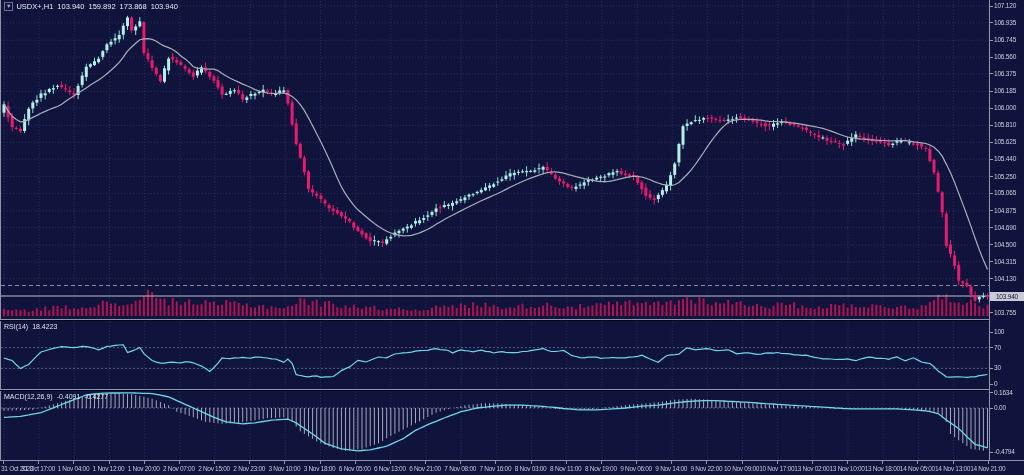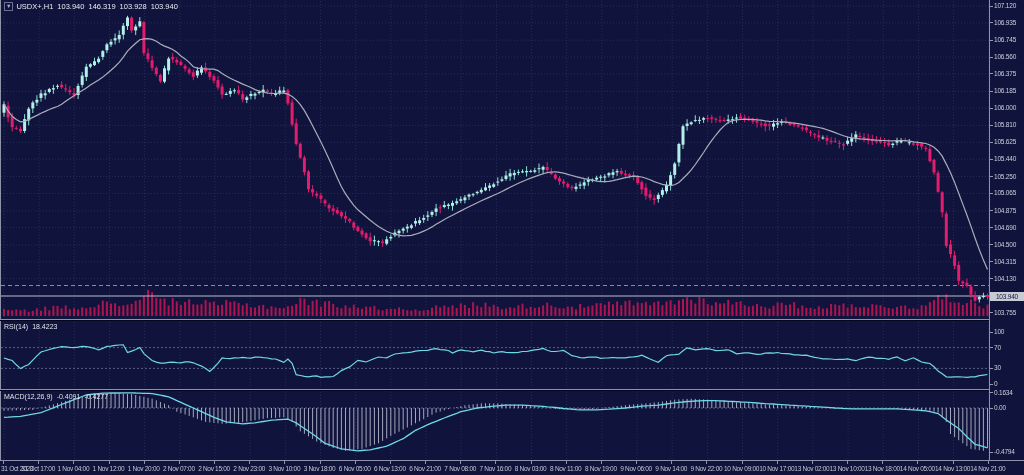--- a/index.html
+++ b/index.html
@@ -798,21 +798,21 @@
         <rect x="972.6" y="295.1" width="3" height="5.5" fill="#e31c6e"></rect>
         <line x1="978.3" y1="295.7" x2="978.3" y2="302.5" stroke="#8adfd6" stroke-width="1"></line>
         <rect x="976.8" y="297.0" width="3" height="2.4" fill="#b5efe9"></rect>
         <line x1="982.4" y1="292.7" x2="982.4" y2="298.5" stroke="#8adfd6" stroke-width="1"></line>
         <rect x="980.9" y="295.9" width="3" height="1.2" fill="#b5efe9"></rect>
         <line x1="986.5" y1="293.5" x2="986.5" y2="299.7" stroke="#e31c6e" stroke-width="1"></line>
         <rect x="985.0" y="296.0" width="3" height="1.0" fill="#e31c6e"></rect>
         <polyline points="3.0,104.3 7.1,110.8 11.2,116.3 15.3,119.4 19.5,121.8 23.6,121.3 27.7,119.5 31.8,117.4 35.9,115.4 40.0,113.2 44.2,111.4 48.3,109.5 52.4,107.9 56.5,106.5 60.6,104.2 64.7,101.3 68.8,98.5 73.0,95.7 77.1,93.1 81.2,90.6 85.3,87.9 89.4,85.1 93.5,82.6 97.6,80.0 101.8,77.1 105.9,73.7 110.0,70.3 114.1,66.5 118.2,62.3 122.3,57.2 126.5,51.2 130.6,47.0 134.7,43.2 138.8,39.7 142.9,38.9 147.0,38.7 151.1,39.4 155.3,41.2 159.4,44.0 163.5,46.1 167.6,47.6 171.7,49.5 175.8,52.3 179.9,56.0 184.1,58.9 188.2,62.4 192.3,66.7 196.4,68.1 200.5,68.7 204.6,69.0 208.8,69.2 212.9,69.1 217.0,70.6 221.1,73.4 225.2,76.0 229.3,78.2 233.4,80.2 237.6,82.1 241.7,84.1 245.8,85.7 249.9,87.5 254.0,89.6 258.1,91.1 262.2,92.1 266.4,93.0 270.5,93.5 274.6,93.4 278.7,93.2 282.8,93.1 286.9,94.1 291.1,96.5 295.2,99.9 299.3,104.6 303.4,110.6 307.5,117.9 311.6,125.7 315.7,133.8 319.9,142.0 324.0,150.5 328.1,159.3 332.2,168.5 336.3,178.0 340.4,186.7 344.5,193.9 348.7,199.9 352.8,205.3 356.9,209.8 361.0,213.3 365.1,216.8 369.2,220.3 373.4,223.5 377.5,226.4 381.6,229.1 385.7,231.2 389.8,233.0 393.9,234.3 398.0,235.2 402.2,235.8 406.3,235.7 410.4,235.3 414.5,234.2 418.6,232.9 422.7,231.1 426.8,229.2 431.0,226.9 435.1,224.3 439.2,221.9 443.3,219.4 447.4,217.3 451.5,215.2 455.7,213.0 459.8,210.9 463.9,208.8 468.0,206.7 472.1,204.7 476.2,202.7 480.3,200.8 484.5,198.9 488.6,197.1 492.7,195.3 496.8,193.5 500.9,191.5 505.0,189.4 509.1,187.2 513.3,185.2 517.4,183.3 521.5,181.5 525.6,179.7 529.7,178.1 533.8,176.6 538.0,175.1 542.1,173.7 546.2,172.6 550.3,172.0 554.4,171.9 558.5,172.4 562.6,173.2 566.8,174.3 570.9,175.5 575.0,176.7 579.1,177.7 583.2,178.6 587.3,179.4 591.4,180.2 595.6,181.1 599.7,181.6 603.8,181.7 607.9,181.3 612.0,180.6 616.1,179.7 620.3,178.6 624.4,177.6 628.5,176.9 632.6,176.2 636.7,176.3 640.8,177.0 644.9,178.2 649.1,179.8 653.2,181.6 657.3,183.0 661.4,184.3 665.5,185.2 669.6,185.6 673.7,184.8 677.9,182.4 682.0,178.5 686.1,174.5 690.2,169.8 694.3,164.5 698.4,158.6 702.6,152.5 706.7,146.2 710.8,140.4 714.9,135.0 719.0,130.0 723.1,125.9 727.2,122.5 731.4,120.6 735.5,119.9 739.6,119.5 743.7,119.3 747.8,119.3 751.9,119.4 756.0,119.8 760.2,120.2 764.3,120.8 768.4,121.3 772.5,121.5 776.6,121.7 780.7,121.8 784.9,122.1 789.0,122.7 793.1,123.2 797.2,123.7 801.3,124.4 805.4,125.1 809.5,125.8 813.7,126.6 817.8,127.5 821.9,128.4 826.0,129.7 830.1,131.1 834.2,132.6 838.3,134.2 842.5,135.8 846.6,137.0 850.7,137.9 854.8,138.3 858.9,138.8 863.0,139.2 867.2,139.7 871.3,139.9 875.4,140.2 879.5,140.4 883.6,140.5 887.7,140.8 891.8,140.8 896.0,140.5 900.1,140.5 904.2,140.6 908.3,141.2 912.4,141.9 916.5,142.4 920.6,142.9 924.8,143.5 928.9,145.0 933.0,147.3 937.1,151.0 941.2,156.2 945.3,164.1 949.5,172.8 953.6,182.4 957.7,193.2 961.8,204.1 965.9,215.0 970.0,226.4 974.1,238.3 978.3,249.7 982.4,260.1 986.5,269.6" fill="none" stroke="#aaadba" stroke-width="1.2"></polyline>
       </svg>
     <div id="title">
-      <span class="mk">▼</span><span>USDX+,H1</span><span class="v">103.940</span><span class="v">146.319</span><span class="v">103.928</span><span class="v">103.940</span>
+      <span class="mk">▼</span><span>USDX+,H1</span><span class="v">103.940</span><span class="v">159.892</span><span class="v">173.868</span><span class="v">103.940</span>
     </div>
   </div>
 
   <div class="sep" style="top:319px;"></div>
 
   <div class="pane" id="rsi-pane" style="top:321px;height:68px;">
     <svg id="rsi-svg" width="989" height="68">
         <line x1="3" y1="1" x2="3" y2="67" stroke="#272c5a" stroke-width="1" stroke-dasharray="1,2"></line>
         <line x1="38.17" y1="1" x2="38.17" y2="67" stroke="#272c5a" stroke-width="1" stroke-dasharray="1,2"></line>
         <line x1="73.34" y1="1" x2="73.34" y2="67" stroke="#272c5a" stroke-width="1" stroke-dasharray="1,2"></line>

